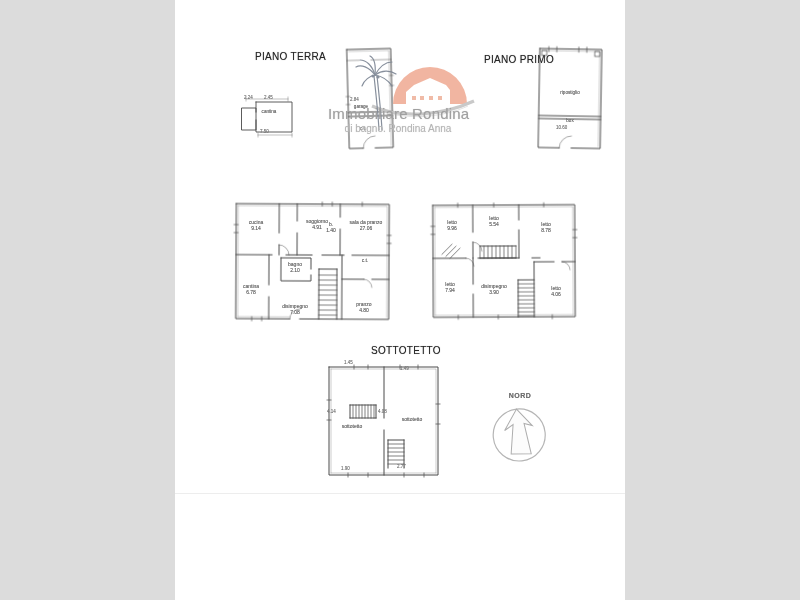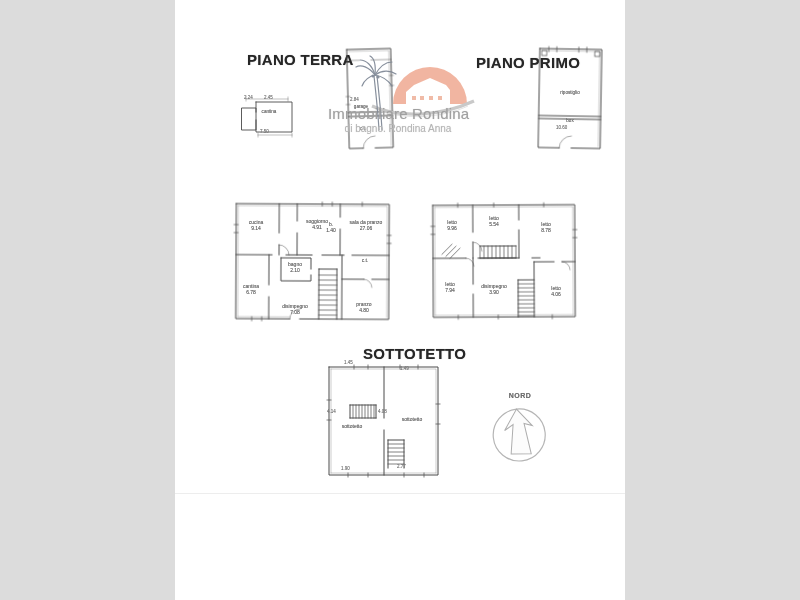--- a/index.html
+++ b/index.html
@@ -1,22 +1,22 @@
 <!DOCTYPE html>
 <html><head>
 <meta charset="utf-8">
 <style>
   html,body{margin:0;padding:0;background:#dcdcdc;}
   .stage{position:relative;width:800px;height:600px;background:#dcdcdc;overflow:hidden;
          font-family:"Liberation Sans",sans-serif;}
   .photo{position:absolute;left:175px;top:0;width:450px;height:600px;background:#ffffff;}
   .photo-edge{position:absolute;left:175px;top:493px;width:450px;height:1px;background:#ededed;}
   .plan{position:absolute;filter:blur(0.2px);}
-  .h-title{position:absolute;font-weight:bold;font-size:15px;color:#262626;letter-spacing:.3px;
-           white-space:nowrap;text-shadow:0 0 .8px rgba(40,40,40,.55);}
+  .h-title{position:absolute;font-weight:normal;font-size:10px;color:#262626;letter-spacing:.3px;
+           white-space:nowrap;text-shadow:0 0 .8px rgba(40,40,40,.55);margin-left:8px;}
   .room{position:absolute;font-size:5px;line-height:1.25;color:#6f6f6f;text-align:center;
         text-shadow:0 0 .6px rgba(110,110,110,.9);}
   .room .rn,.room .ra{display:block;}
   .dim{position:absolute;font-size:4.5px;color:#7c7c7c;white-space:nowrap;
        text-shadow:0 0 .5px rgba(120,120,120,.8);}
   .annex{font-size:4.6px;}
   .wm-name{position:absolute;left:328px;top:105px;width:140px;text-align:left;font-size:15px;
            color:#a0a0a0;letter-spacing:.2px;text-shadow:0 0 1px rgba(160,160,160,.5);white-space:nowrap;}
   .wm-sub{position:absolute;left:328px;top:123px;width:140px;text-align:center;font-size:10px;
           color:#b5b5b5;text-shadow:0 0 .8px rgba(180,180,180,.5);white-space:nowrap;}

